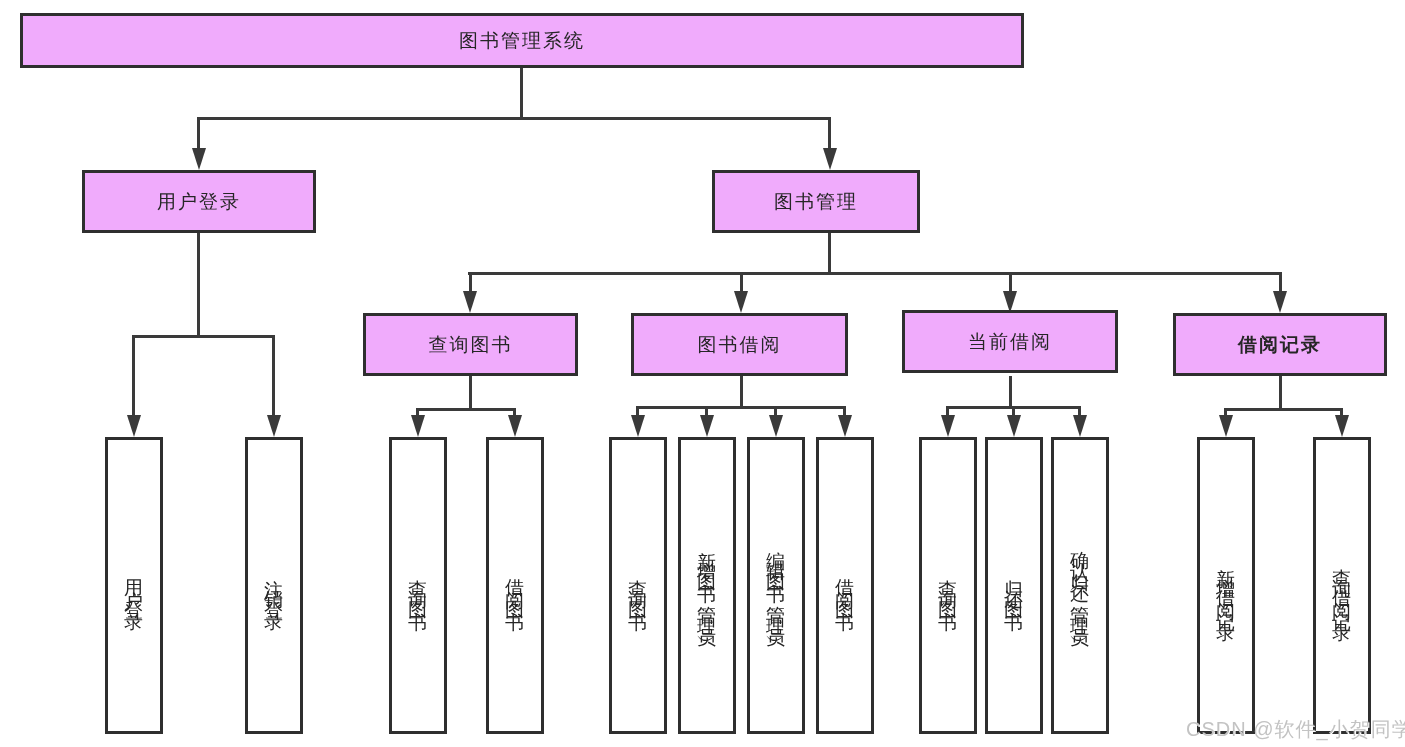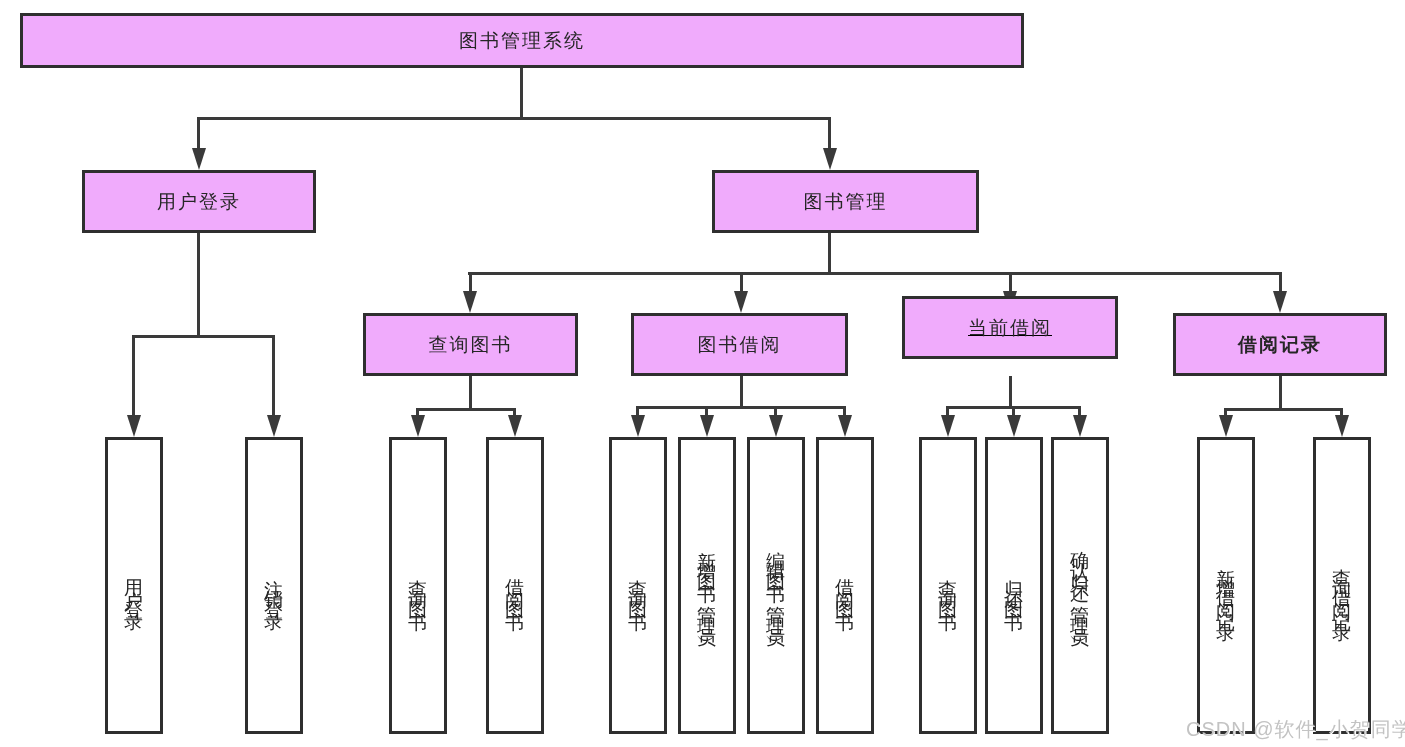--- a/index.html
+++ b/index.html
@@ -53,21 +53,21 @@
   <div class="vline" style="left:520px;top:68px;height:49px;"></div>
   <div class="hline" style="left:197px;top:117px;width:634px;"></div>
   <div class="vline" style="left:197px;top:117px;height:35px;"></div>
   <div class="vline" style="left:828px;top:117px;height:35px;"></div>
   <div class="arrow" style="left:192px;top:148px;"></div>
   <div class="arrow" style="left:823px;top:148px;"></div>
 
   <div class="node" style="left:82px;top:170px;width:234px;height:63px;">
     <span>用户登录</span>
   </div>
-  <div class="node" style="left:712px;top:170px;width:267px;height:63px;">
+  <div class="node" style="left:712px;top:170px;width:208px;height:63px;">
     <span>图书管理</span>
   </div>
 
   <div class="vline" style="left:197px;top:233px;height:102px;"></div>
   <div class="hline" style="left:132px;top:335px;width:143px;"></div>
   <div class="vline" style="left:132px;top:335px;height:82px;"></div>
   <div class="vline" style="left:272px;top:335px;height:82px;"></div>
   <div class="arrow" style="left:127px;top:415px;"></div>
   <div class="arrow" style="left:267px;top:415px;"></div>
 
@@ -81,21 +81,21 @@
   <div class="arrow" style="left:734px;top:291px;"></div>
   <div class="arrow" style="left:1003px;top:291px;"></div>
   <div class="arrow" style="left:1273px;top:291px;"></div>
 
   <div class="node" style="left:363px;top:313px;width:215px;height:63px;">
     <span>查询图书</span>
   </div>
   <div class="node" style="left:631px;top:313px;width:217px;height:63px;">
     <span>图书借阅</span>
   </div>
-  <div class="node" style="left:902px;top:296px;width:216px;height:63px;text-decoration:underline;">
+  <div class="node" style="left:902px;top:310px;width:216px;height:63px;">
     <span>当前借阅</span>
   </div>
   <div class="node" style="left:1173px;top:313px;width:214px;height:63px;font-weight:bold;">
     <span>借阅记录</span>
   </div>
 
   <div class="vline" style="left:469px;top:376px;height:32px;"></div>
   <div class="hline" style="left:416px;top:408px;width:100px;"></div>
   <div class="vline" style="left:416px;top:408px;height:10px;"></div>
   <div class="vline" style="left:513px;top:408px;height:10px;"></div>

